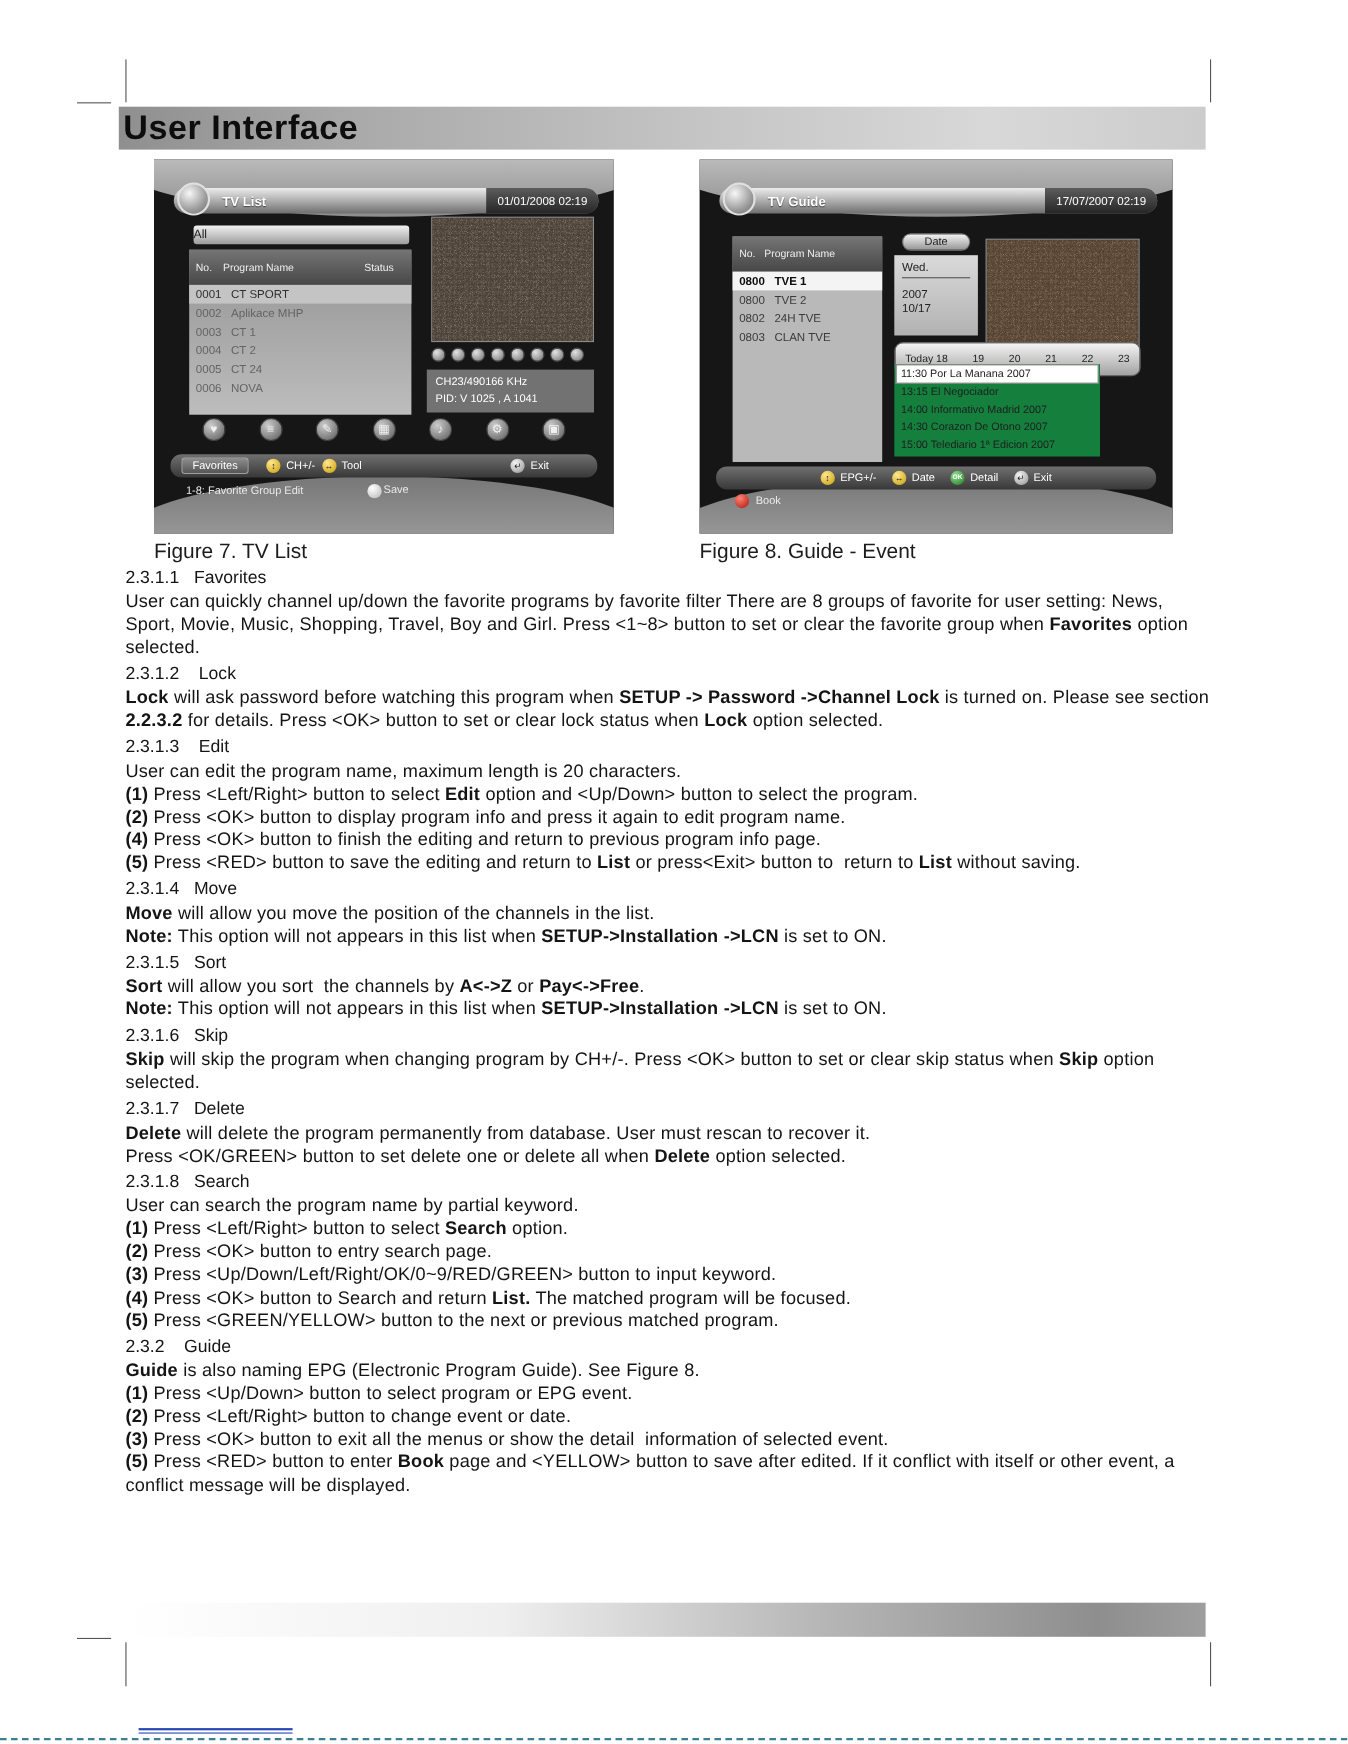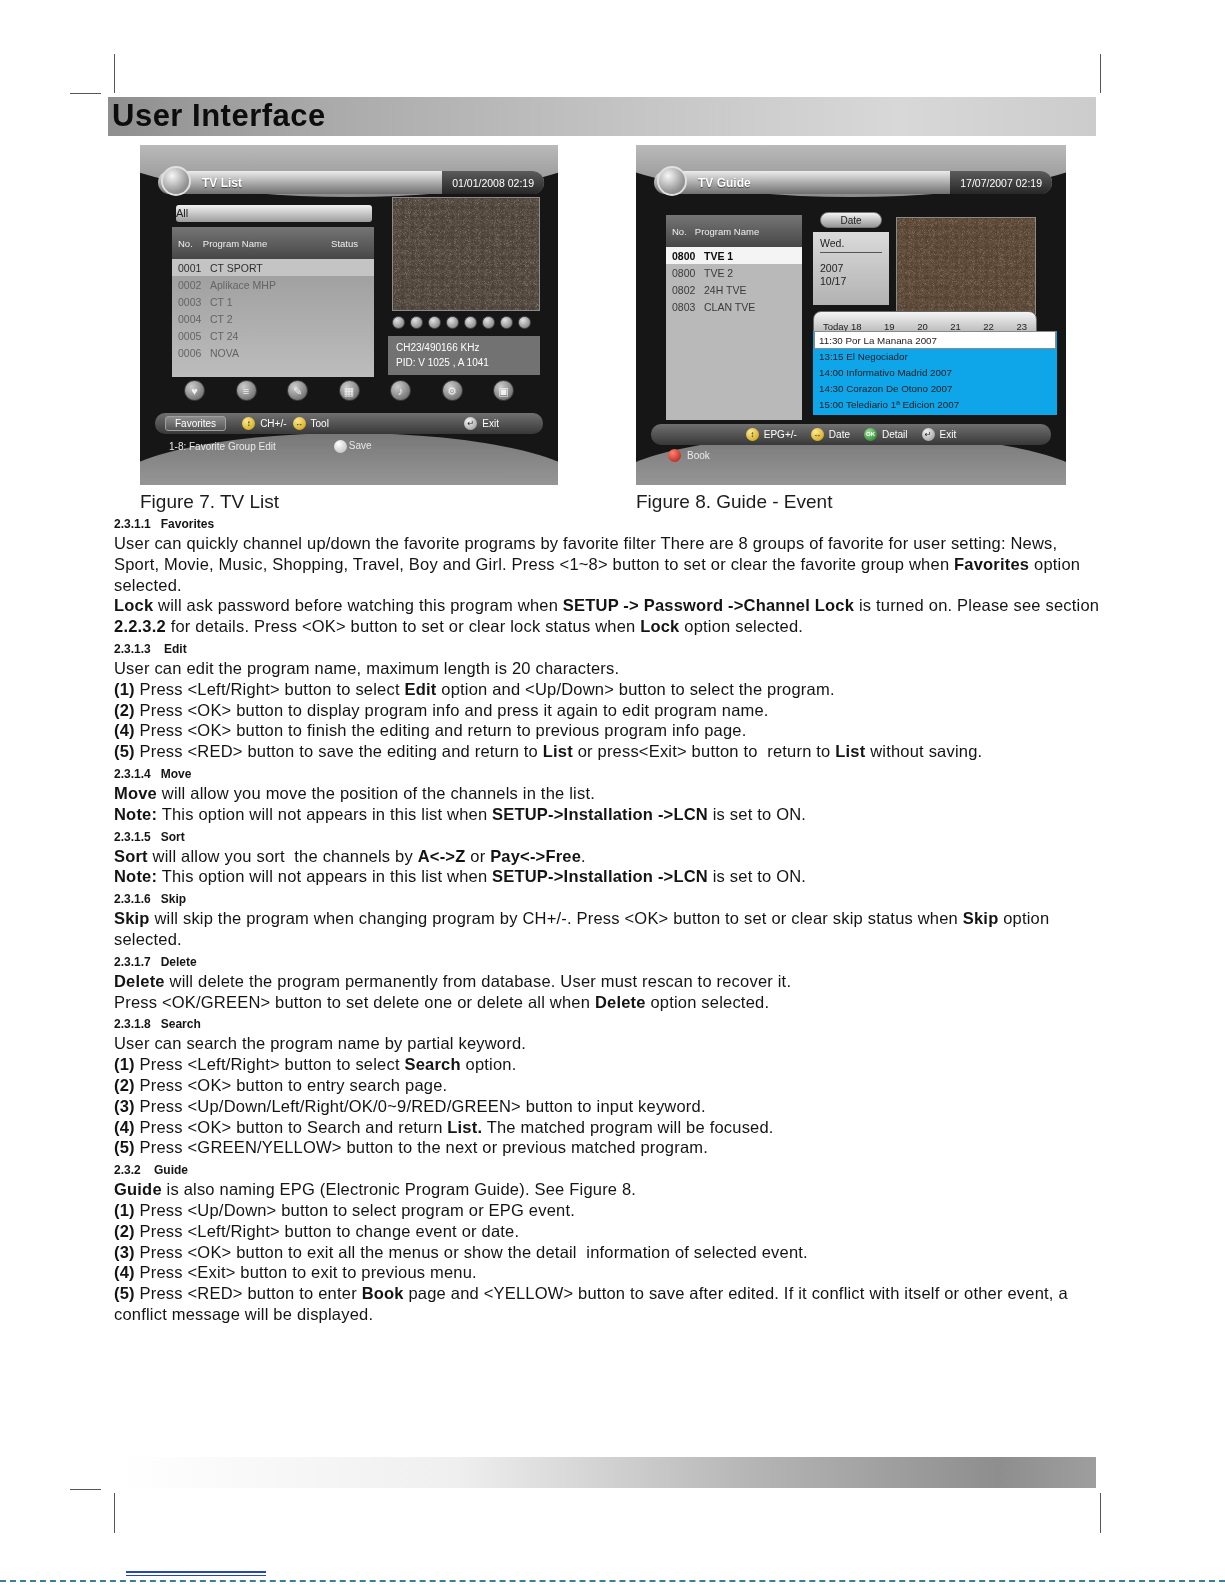--- a/index.html
+++ b/index.html
@@ -126,35 +126,35 @@
                  text-align:center; line-height:16px; border:1px solid #777; }
   .f8-datebox { left:177px; top:87px; width:76px; height:73px;
                 background:linear-gradient(#dadada,#b2b2b2); padding:5px 7px;
                 font-size:10.5px; color:#222; }
   .f8-datebox .wd { border-bottom:1px solid #555; padding-bottom:3px; margin-bottom:9px; }
   .f8-datebox .yr { line-height:13px; }
   .f8-timeline { left:177px; top:166px; width:224px; height:31px; border-radius:8px;
                  background:linear-gradient(#f4f4f4,#a2a2a2); border:1px solid #666;
                  display:flex; align-items:center; justify-content:space-between;
                  font-size:9.5px; color:#222; padding:0 9px; }
-  .f8-events { left:177px; top:186px; width:244px; height:84px; background:#0ea5e9; padding:1px 2px; }
+  .f8-events { left:177px; top:186px; width:187px; height:84px; background:#15803d; padding:1px 2px; }
   .ev-row { height:16px; font-size:9.8px; color:#1d1d1d; display:flex; align-items:center;
             padding:0 4px; white-space:nowrap; overflow:hidden; }
   .ev-row.sel { background:#ffffff; outline:1px solid #8a8a8a; }
   .f8-book { left:32px; top:304px; display:flex; gap:6px; align-items:center;
              color:#ececec; font-size:10px; }
 
   
   .caption { position:absolute; font-size:19px; color:#1c1c1c; text-align:left; }
   .cap7 { left:140px; top:491px; width:418px; }
   .cap8 { left:636px; top:491px; width:430px; }
 
   
   .doc { position:absolute; left:114px; top:512px; width:992px; }
-  .sec-h { font-size:12px; font-weight:bold; margin:5px 0 2px; white-space:pre-wrap; }
+  .sec-h { font-size:16px; font-weight:normal; margin:5px 0 2px; white-space:pre-wrap; }
   .sec-p { font-size:16.5px; line-height:20.8px; letter-spacing:0.2px; white-space:pre-wrap; }
   .sec-p .b { font-weight:bold; }
 
   
   .footer-bar { position:absolute; left:114px; top:1457px; width:982px; height:31px;
     background:linear-gradient(to right,#ffffff 0%,#efefef 35%,#b5b5b5 65%,#8e8e8e 90%,#9e9e9e 100%); }
   .blue-mark { position:absolute; left:126px; top:1571px; width:140px; height:5px;
     border-top:2px solid #2747b8; border-bottom:1px solid #2747b8; }
   .dash-line { position:absolute; left:0; top:1580px; width:100%; height:0;
     border-top:2px dashed #3c7f92; }
@@ -374,20 +374,21 @@
   <div class="layer f8-book">
     <span class="ic red"></span>
     <span>Book</span>
   </div>
 </div>
 <div class="caption cap8">Figure 8. Guide - Event</div>
 
 <div class="doc">
     <div class="sec-h">2.3.1.1   Favorites</div>
     <p class="sec-p"><span>User can quickly channel up/down the favorite programs by favorite filter There are 8 groups of favorite for user setting: News, Sport, Movie, Music, Shopping, Travel, Boy and Girl. Press &lt;1~8&gt; button to set or clear the favorite group when </span><span class="b">Favorites</span><span> option selected.</span></p>
+    <div class="sec-h">2.3.1.2    Lock</div>
     <p class="sec-p"><span class="b">Lock</span><span> will ask password before watching this program when </span><span class="b">SETUP -&gt; Password -&gt;Channel Lock</span><span> is turned on. Please see section </span><span class="b">2.2.3.2</span><span> for details. Press &lt;OK&gt; button to set or clear lock status when </span><span class="b">Lock</span><span> option selected.</span></p>
     <div class="sec-h">2.3.1.3    Edit</div>
     <p class="sec-p"><span>User can edit the program name, maximum length is 20 characters.</span></p>
     <p class="sec-p"><span class="b">(1)</span><span> Press &lt;Left/Right&gt; button to select </span><span class="b">Edit</span><span> option and &lt;Up/Down&gt; button to select the program.</span></p>
     <p class="sec-p"><span class="b">(2)</span><span> Press &lt;OK&gt; button to display program info and press it again to edit program name.</span></p>
     <p class="sec-p"><span class="b">(4)</span><span> Press &lt;OK&gt; button to finish the editing and return to previous program info page.</span></p>
     <p class="sec-p"><span class="b">(5)</span><span> Press &lt;RED&gt; button to save the editing and return to </span><span class="b">List</span><span> or press&lt;Exit&gt; button to  return to </span><span class="b">List</span><span> without saving.</span></p>
     <div class="sec-h">2.3.1.4   Move</div>
     <p class="sec-p"><span class="b">Move</span><span> will allow you move the position of the channels in the list.</span></p>
     <p class="sec-p"><span class="b">Note:</span><span> This option will not appears in this list when </span><span class="b">SETUP-&gt;Installation -&gt;LCN</span><span> is set to ON.</span></p>
@@ -404,19 +405,18 @@
     <p class="sec-p"><span class="b">(1)</span><span> Press &lt;Left/Right&gt; button to select </span><span class="b">Search</span><span> option.</span></p>
     <p class="sec-p"><span class="b">(2)</span><span> Press &lt;OK&gt; button to entry search page.</span></p>
     <p class="sec-p"><span class="b">(3)</span><span> Press &lt;Up/Down/Left/Right/OK/0~9/RED/GREEN&gt; button to input keyword.</span></p>
     <p class="sec-p"><span class="b">(4)</span><span> Press &lt;OK&gt; button to Search and return </span><span class="b">List.</span><span> The matched program will be focused.</span></p>
     <p class="sec-p"><span class="b">(5)</span><span> Press &lt;GREEN/YELLOW&gt; button to the next or previous matched program.</span></p>
     <div class="sec-h">2.3.2    Guide</div>
     <p class="sec-p"><span class="b">Guide</span><span> is also naming EPG (Electronic Program Guide). See Figure 8.</span></p>
     <p class="sec-p"><span class="b">(1)</span><span> Press &lt;Up/Down&gt; button to select program or EPG event.</span></p>
     <p class="sec-p"><span class="b">(2)</span><span> Press &lt;Left/Right&gt; button to change event or date.</span></p>
     <p class="sec-p"><span class="b">(3)</span><span> Press &lt;OK&gt; button to exit all the menus or show the detail  information of selected event.</span></p>
-    <p class="sec-p"><span class="b">(4)</span><span> Press &lt;Exit&gt; button to exit to previous menu.</span></p>
     <p class="sec-p"><span class="b">(5)</span><span> Press &lt;RED&gt; button to enter </span><span class="b">Book</span><span> page and &lt;YELLOW&gt; button to save after edited. If it conflict with itself or other event, a conflict message will be displayed.</span></p>
   </div>
 
 <div class="footer-bar"></div>
 <div class="blue-mark"></div>
 <div class="dash-line"></div>
 
 </body></html>

